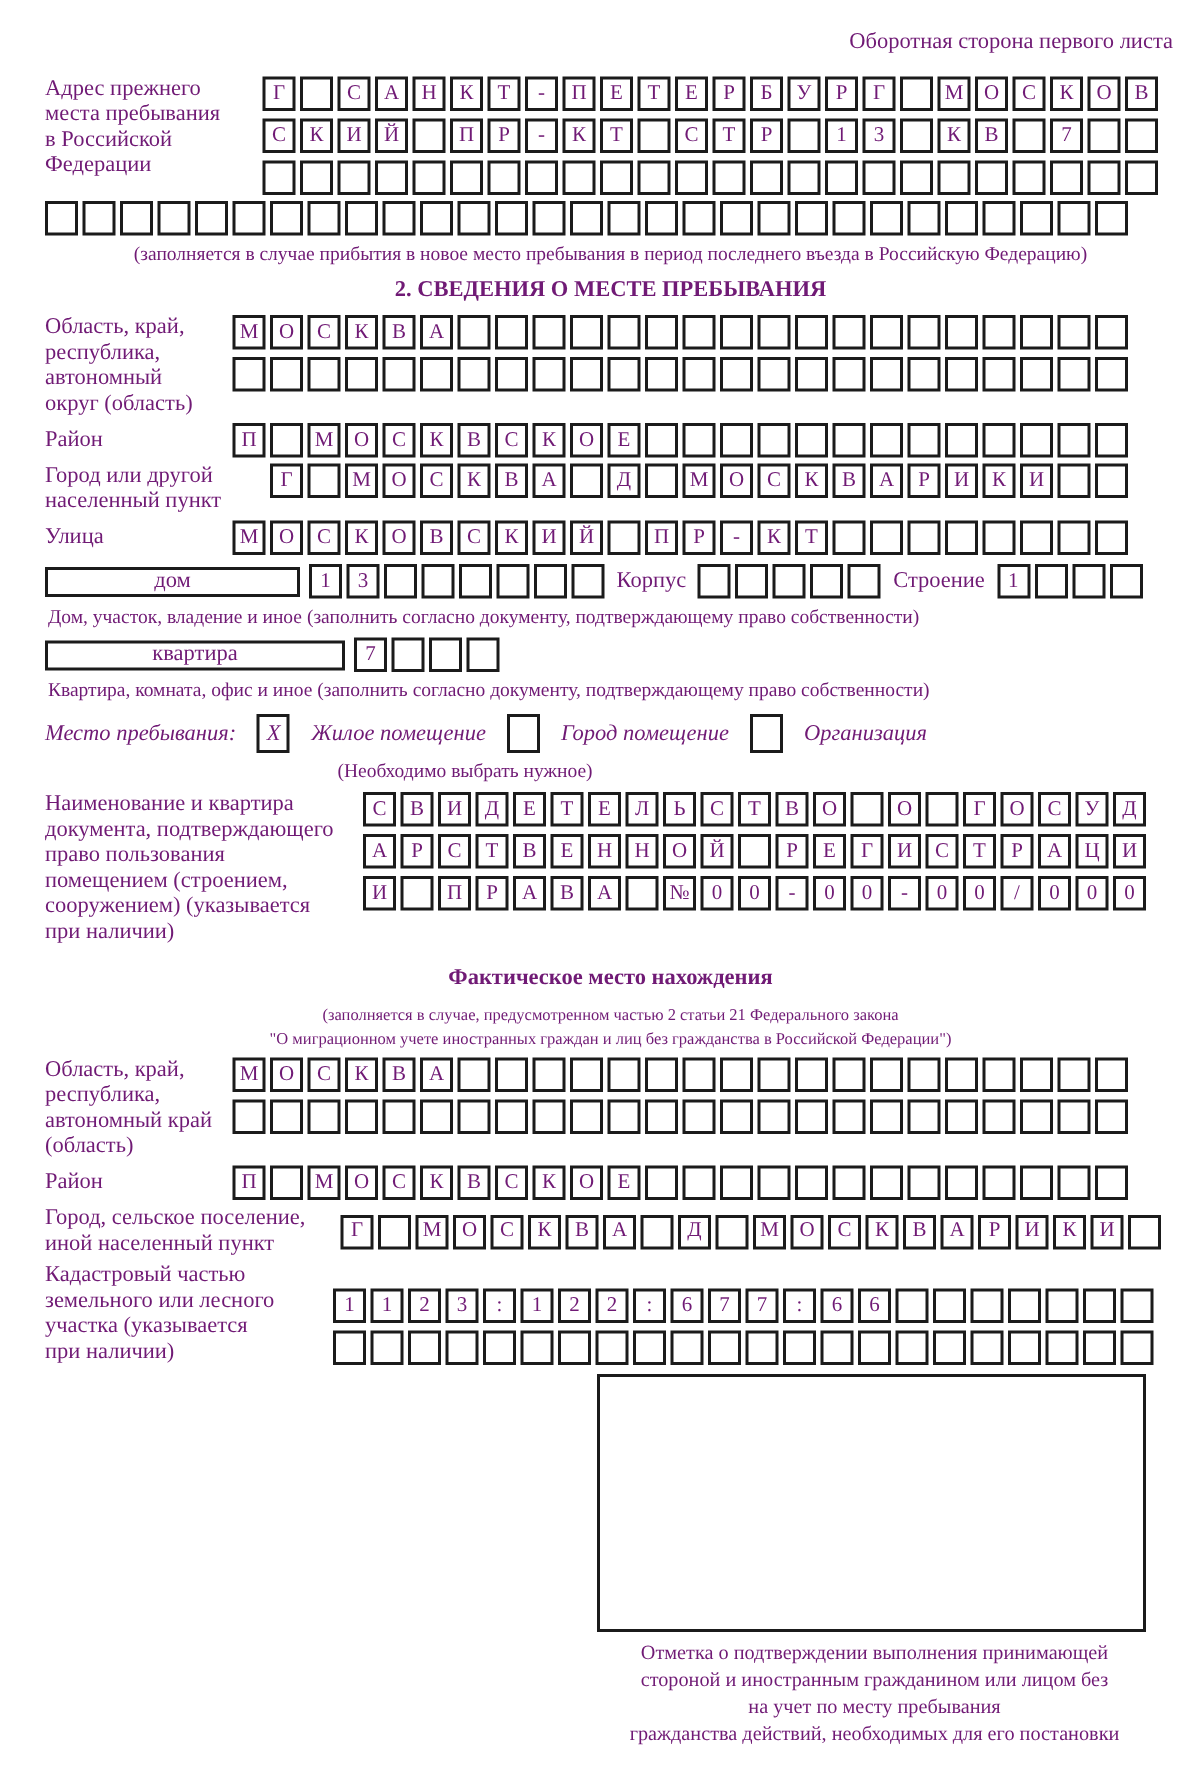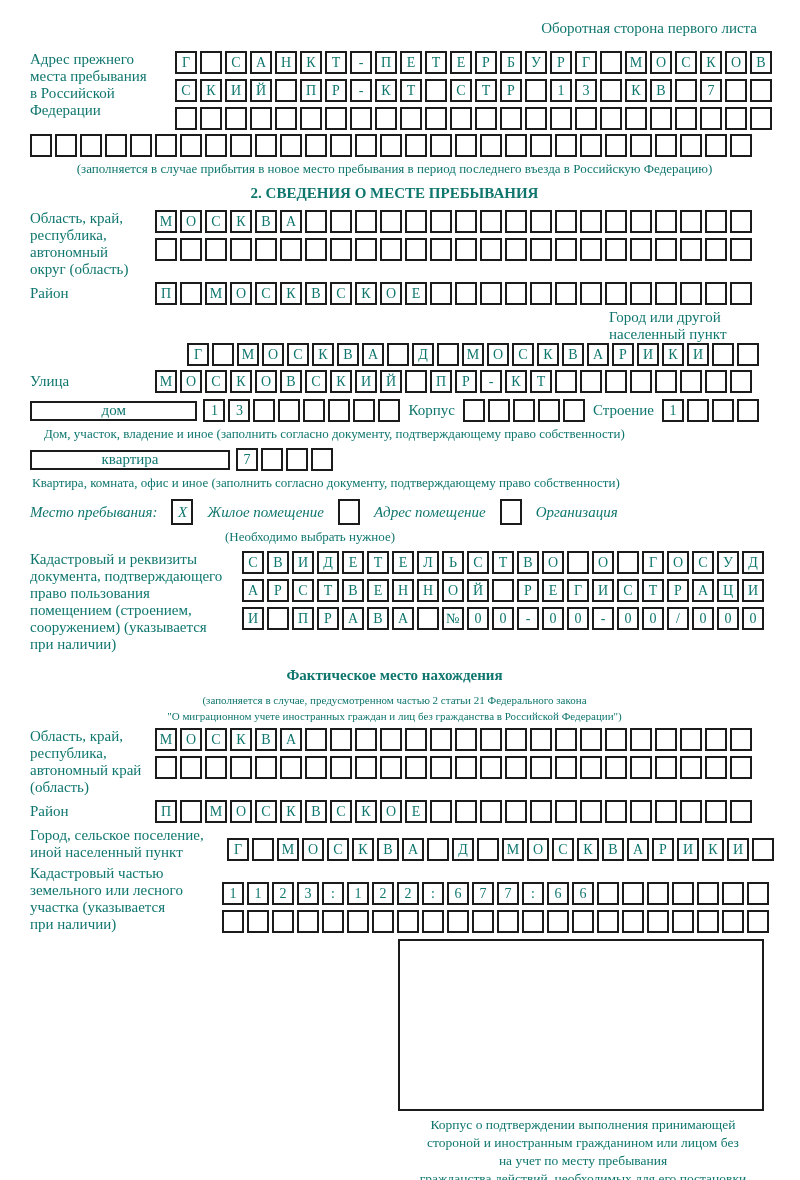--- a/index.html
+++ b/index.html
@@ -2,23 +2,23 @@
 <html><head>
 <meta charset="utf-8">
 <style>
   * { box-sizing: border-box; }
   html,body { margin:0; padding:0; background:#ffffff; }
   .page {
     position: relative;
     width: 800px;
     height: 1180px;
     background: #fff;
-    color: #0f766e;
+    color: #701a75;
     font-family: "Liberation Serif", "DejaVu Serif", serif;
-    padding: 8px 41px 0 30px;
+    padding: 8px 16px 0 30px;
     overflow: hidden;
   }
   .corner { text-align: right; font-size: 15px; margin: 12px 2px 14px 0; }
 
   .field { display: flex; align-items: flex-start; }
   .lbl { font-size: 15px; line-height: 17px; flex-shrink: 0; }
   .lbl div { white-space: nowrap; }
   .rows { display: flex; flex-direction: column; gap: 5px; }
 
   .cellrow { display: flex; gap: 3px; }
@@ -276,21 +276,21 @@
         <span class="cell"></span>
         <span class="cell"></span>
         <span class="cell"></span>
         <span class="cell"></span>
         <span class="cell"></span>
         <span class="cell"></span>
         <span class="cell"></span>
       </div>
   </div>
 
-  <div class="field mt4" style="align-items:flex-end;flex-direction:column;">
+  <div class="field mt4" style="align-items:flex-start;">
     <div class="lbl w150">
         <div>Город или другой</div>
         <div>населенный пункт</div>
       </div>
     <div class="cellrow">
         <span class="cell">Г</span>
         <span class="cell"></span>
         <span class="cell">М</span>
         <span class="cell">О</span>
         <span class="cell">С</span>
@@ -367,48 +367,48 @@
         <span class="cell"></span>
       </div>
     <div class="small-lbl">Строение</div>
     <div class="cellrow">
         <span class="cell">1</span>
         <span class="cell"></span>
         <span class="cell"></span>
         <span class="cell"></span>
       </div>
   </div>
-  <div class="caption" style="text-align:left; margin-left:14px;">Дом, участок, владение и иное (заполнить согласно документу, подтверждающему право собственности)</div>
+  <div class="caption" style="text-align:left; margin-left:2px;">Дом, участок, владение и иное (заполнить согласно документу, подтверждающему право собственности)</div>
 
   <div class="inline-row">
     <div class="namebox kv">квартира</div>
     <div class="small-lbl" style="padding:0 3px;"></div>
     <div class="cellrow">
         <span class="cell">7</span>
         <span class="cell"></span>
         <span class="cell"></span>
         <span class="cell"></span>
       </div>
   </div>
   <div class="caption" style="text-align:left; margin-left:2px;">Квартира, комната, офис и иное (заполнить согласно документу, подтверждающему право собственности)</div>
 
   <div class="stay-row">
     <span>Место пребывания:</span>
     <span class="checkbox">X</span>
     <span>Жилое помещение</span>
     <span class="checkbox"></span>
-    <span>Адрес помещение</span>
+    <span>Город помещение</span>
     <span class="checkbox"></span>
     <span>Организация</span>
   </div>
   <div class="caption" style="width:560px;">(Необходимо выбрать нужное)</div>
 
   <div class="field mt6">
     <div class="lbl w212">
-        <div>Кадастровый и реквизиты</div>
+        <div>Наименование и квартира</div>
         <div>документа, подтверждающего</div>
         <div>право пользования</div>
         <div>помещением (строением,</div>
         <div>сооружением) (указывается</div>
         <div>при наличии)</div>
       </div>
     <div class="rows">
       <div class="cellrow">
           <span class="cell">С</span>
           <span class="cell">В</span>
@@ -573,21 +573,21 @@
         <span class="cell"></span>
         <span class="cell"></span>
         <span class="cell"></span>
         <span class="cell"></span>
         <span class="cell"></span>
         <span class="cell"></span>
         <span class="cell"></span>
       </div>
   </div>
 
-  <div class="field mt4" style="align-items:flex-end;">
+  <div class="field mt4" style="align-items:center;">
     <div class="lbl w197">
         <div>Город, сельское поселение,</div>
         <div>иной населенный пункт</div>
       </div>
     <div class="cellrow">
         <span class="cell">Г</span>
         <span class="cell"></span>
         <span class="cell">М</span>
         <span class="cell">О</span>
         <span class="cell">С</span>
@@ -666,20 +666,20 @@
           <span class="cell"></span>
           <span class="cell"></span>
           <span class="cell"></span>
         </div>
     </div>
   </div>
 
   <div class="stamp-wrap">
     <div class="stamp-box"></div>
     <div class="stamp-caption">
-        <div>Корпус о подтверждении выполнения принимающей</div>
+        <div>Отметка о подтверждении выполнения принимающей</div>
         <div>стороной и иностранным гражданином или лицом без</div>
         <div>на учет по месту пребывания</div>
         <div>гражданства действий, необходимых для его постановки</div>
       </div>
   </div>
 
 </div>
 
 </body></html>

